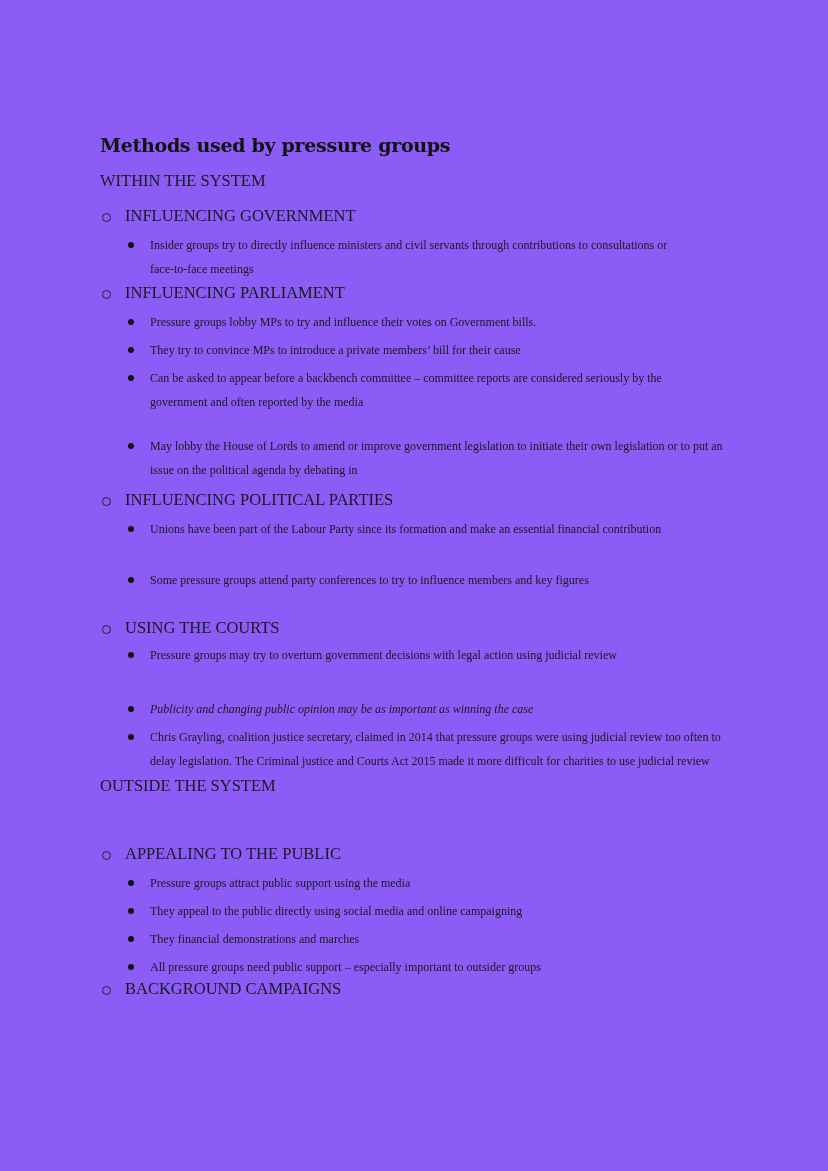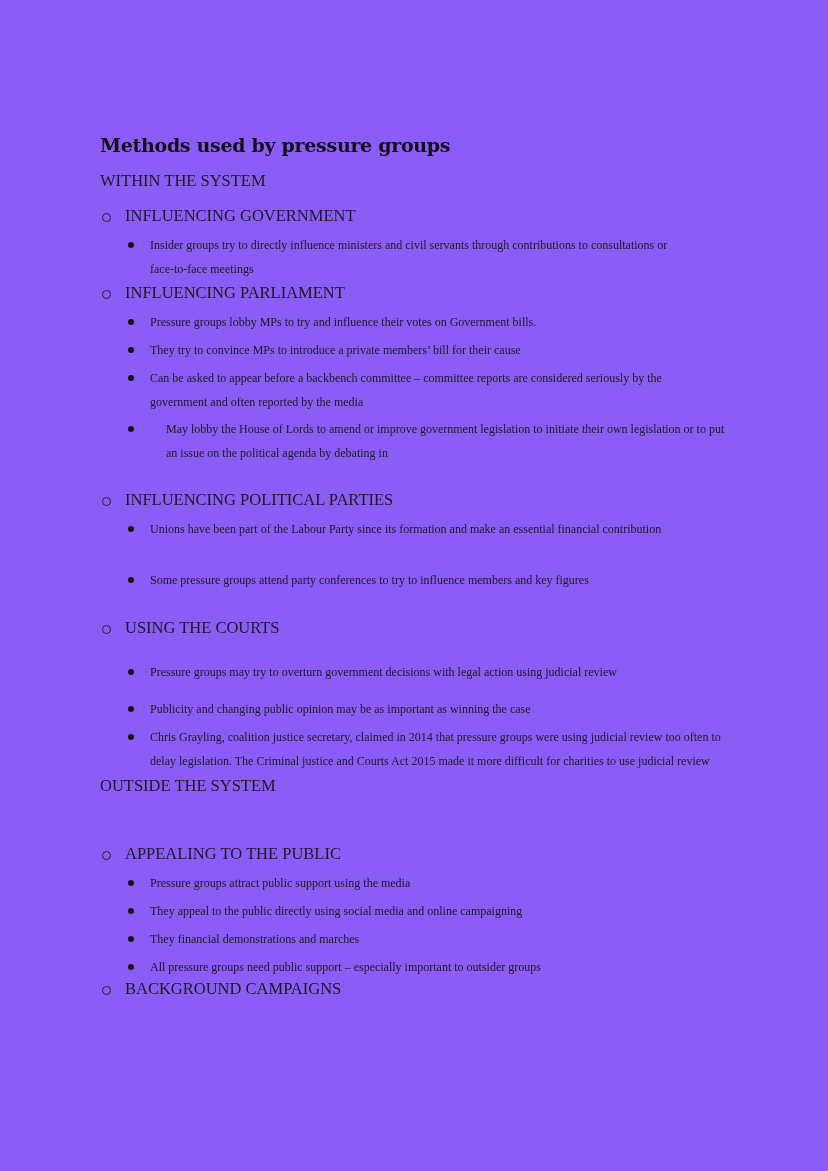--- a/index.html
+++ b/index.html
@@ -112,21 +112,21 @@
     <span class="text">Pressure groups lobby MPs to try and influence their votes on Government bills.</span>
   </div>
   <div class="bullet" style="top:366px; width:590px;">
     <span class="dot"></span>
     <span class="text">Can be asked to appear before a backbench committee – committee reports are considered seriously by the government and often reported by the media</span>
   </div>
   <div class="bullet" style="top:338px;">
     <span class="dot"></span>
     <span class="text">They try to convince MPs to introduce a private members’ bill for their cause</span>
   </div>
-  <div class="bullet" style="top:417px; width:606px;gap:16px;">
+  <div class="bullet" style="top:434px; width:606px;">
     <span class="dot"></span>
     <span class="text">May lobby the House of Lords to amend or improve government legislation to initiate their own legislation or to put an issue on the political agenda by debating in</span>
   </div>
 
   <div class="sub-heading" style="top:490px;">
     <span class="circle"></span>
     <span>INFLUENCING POLITICAL PARTIES</span>
   </div>
   <div class="bullet" style="top:517px; width:560px;">
     <span class="dot"></span>
@@ -134,25 +134,25 @@
   </div>
   <div class="bullet" style="top:568px; width:600px;">
     <span class="dot"></span>
     <span class="text">Some pressure groups attend party conferences to try to influence members and key figures</span>
   </div>
 
   <div class="sub-heading" style="top:618px;">
     <span class="circle"></span>
     <span>USING THE COURTS</span>
   </div>
-  <div class="bullet" style="top:660px; width:612px;">
+  <div class="bullet" style="top:643px; width:612px;">
     <span class="dot"></span>
     <span class="text">Pressure groups may try to overturn government decisions with legal action using judicial review</span>
   </div>
-  <div class="bullet" style="top:697px;">
+  <div class="bullet" style="top:697px;font-style:italic;">
     <span class="dot"></span>
     <span class="text">Publicity and changing public opinion may be as important as winning the case</span>
   </div>
   <div class="bullet" style="top:725px; width:612px;">
     <span class="dot"></span>
     <span class="text">Chris Grayling, coalition justice secretary, claimed in 2014 that pressure groups were using judicial review too often to delay legislation. The Criminal justice and Courts Act 2015 made it more difficult for charities to use judicial review</span>
   </div>
 
   <div class="section-heading" style="top:776px;">OUTSIDE THE SYSTEM</div>
 

